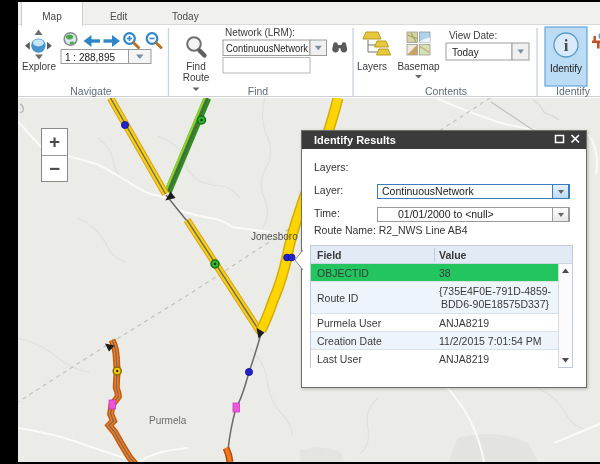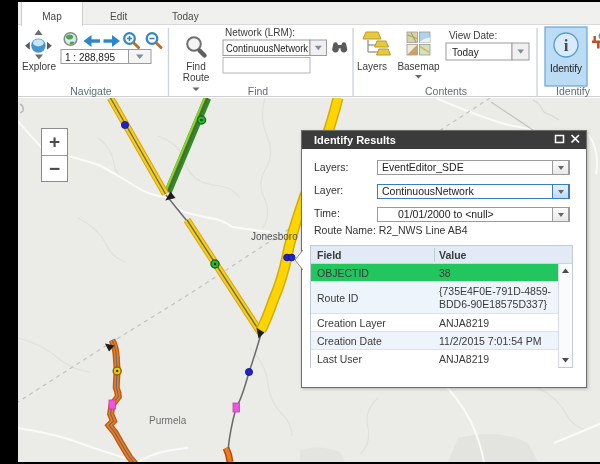--- a/index.html
+++ b/index.html
@@ -20,21 +20,21 @@
 #zoomctl .zc { width:25px; height:26px; text-align:center; font-size:19px; font-weight:bold; color:#4a4a4a; line-height:25px; }
 #zoomctl .zc:first-child { border-bottom:1px solid #9a9a9a; height:27px; line-height:26px; }
 
 #panel { position:absolute; left:283px; top:32px; width:286px; height:258px; background:#fff; border:1px solid #6e6e6e; box-shadow:1px 1px 3px rgba(80,80,80,0.35); }
 #ptitle { position:absolute; left:0; top:0; width:284px; height:18px; background:#3b3b3b; color:#fff; font-size:11px; font-weight:bold; line-height:18px; padding-left:12px; }
 .plabel { position:absolute; left:12px; font-size:10.5px; color:#333; }
 .pinput { position:absolute; left:75px; width:193px; height:15px; border:1px solid #9b9b9b; background:#fff; font-size:10.5px; color:#222; line-height:13px; padding-left:4px; }
 .pbtn { position:absolute; right:0; top:-1px; width:17px; height:15px; background:linear-gradient(#fdfdfd,#e8e8e8); border:1px solid #9b9b9b; }
 .pbtn:after { content:""; position:absolute; left:4.5px; top:5px; border-left:3.5px solid transparent; border-right:3.5px solid transparent; border-top:4px solid #666; }
 #ptable { position:absolute; left:8px; top:114px; width:263px; height:123px; border:1px solid #c2cad6; font-size:10.5px; color:#3a3a3a; }
-.trow { position:absolute; left:0; width:247px; }
+.trow { position:absolute; left:0; width:247px;text-align:center; }
 .tcell1 { position:absolute; left:6px; top:50%; transform:translateY(-50%); white-space:nowrap; }
 .tcell2 { position:absolute; left:128px; top:50%; transform:translateY(-50%); white-space:nowrap; }
 #scrollb { position:absolute; right:0; top:18px; width:14px; height:103px; background:#fbfbfb; border-left:1px solid #d4dae2; }
 #notch { position:absolute; left:-7px; top:119px; }
 </style>
 </head>
 <body>
 <div id="page">
 
   <div id="tabs">
@@ -265,42 +265,41 @@
       </div>
 
     <div id="panel">
       <div id="ptitle">Identify Results
         <svg width="34" height="14" style="position:absolute;left:252px;top:2px;" viewBox="0 0 34 14">
           <rect x="1.5" y="2.5" width="8" height="7" fill="none" stroke="#fff" stroke-width="1.5"></rect>
           <path d="M17.5,2 L25,9.5 M25,2 L17.5,9.5" stroke="#fff" stroke-width="1.7"></path>
         </svg>
       </div>
       <div class="plabel" style="top:30px;">Layers:</div>
-      <div class="pinput" style="top:29px;">EventEditor_SDE<div class="pbtn"></div></div>
       <div class="plabel" style="top:53px;">Layer:</div>
       <div class="pinput" style="top:53px; border-color:#3d7bbf;">ContinuousNetwork<div class="pbtn" style="background:linear-gradient(#e4f1fb,#bcdcf3); border-color:#3d7bbf;"></div></div>
       <div class="plabel" style="top:76px;">Time:</div>
       <div class="pinput" style="top:76px;padding-left:20px;">01/01/2000 to &lt;null&gt;<div class="pbtn"></div></div>
       <div class="plabel" style="top:93px;">Route Name: R2_NWS Line AB4</div>
       <div id="ptable">
         <div class="trow" style="top:0; height:18px; width:261px; background:#e2eaf6; border-bottom:1px solid #cdd5e0; font-weight:bold;">
           <span class="tcell1">Field</span>
             <span class="tcell2">Value</span>
           <span style="position:absolute; left:123px; top:2px; height:14px; border-left:1px solid #c3cbd8;"></span>
         </div>
         <div class="trow" style="top:18px; height:18px; background:#22c55e; border-bottom:1px solid #dde2e8;">
             <span class="tcell1">OBJECTID</span>
             <span class="tcell2">38</span>
           </div>
         <div class="trow" style="top:36px; height:32px; background:#eef4fb; border-bottom:1px solid #dde2e8;">
             <span class="tcell1">Route ID</span>
             <span class="tcell2" style="line-height:13px;">{735E4F0E-791D-4859-<br>BDD6-90E18575D337}</span>
           </div>
         <div class="trow" style="top:68px; height:18px; background:#fff; border-bottom:1px solid #dde2e8;">
-            <span class="tcell1">Creation Layer</span>
+            <span class="tcell1">Purmela User</span>
             <span class="tcell2">ANJA8219</span>
           </div>
         <div class="trow" style="top:86px; height:18px; background:#eef4fb; border-bottom:1px solid #dde2e8;">
             <span class="tcell1">Creation Date</span>
             <span class="tcell2">11/2/2015 7:01:54 PM</span>
           </div>
         <div class="trow" style="top:104px; height:18px; background:#fff;text-decoration:underline;">
             <span class="tcell1">Last User</span>
             <span class="tcell2">ANJA8219</span>
           </div>

